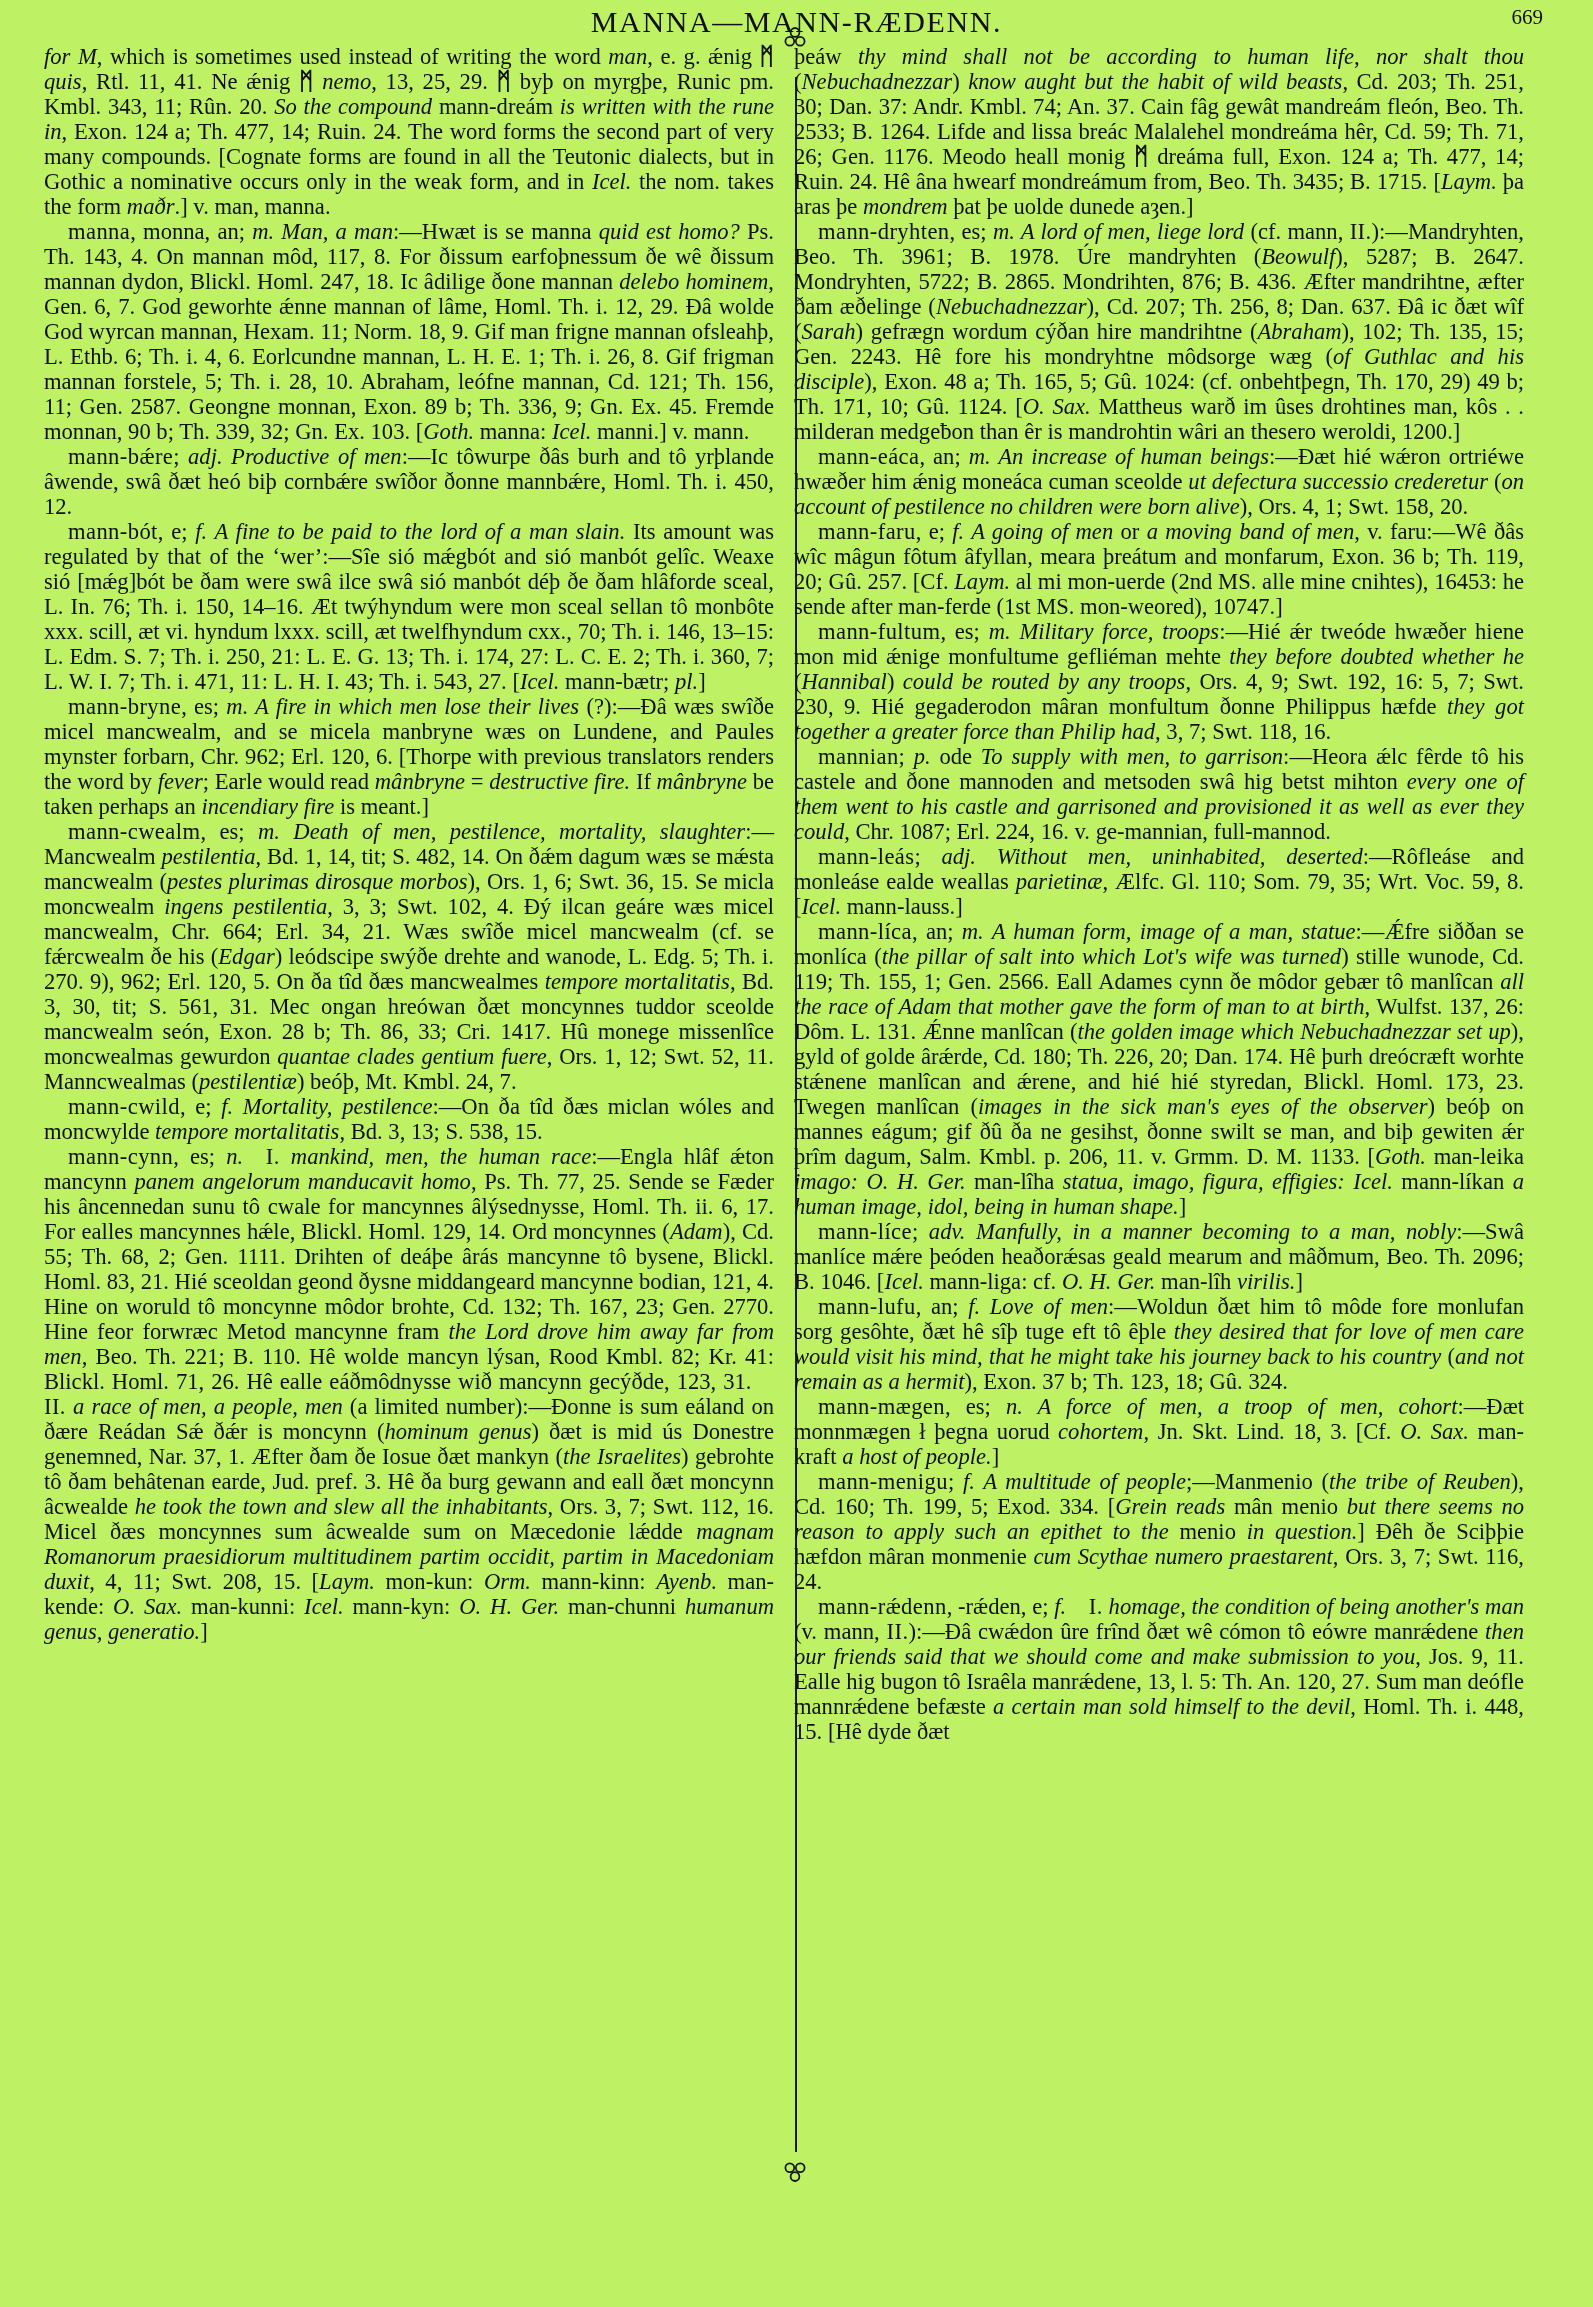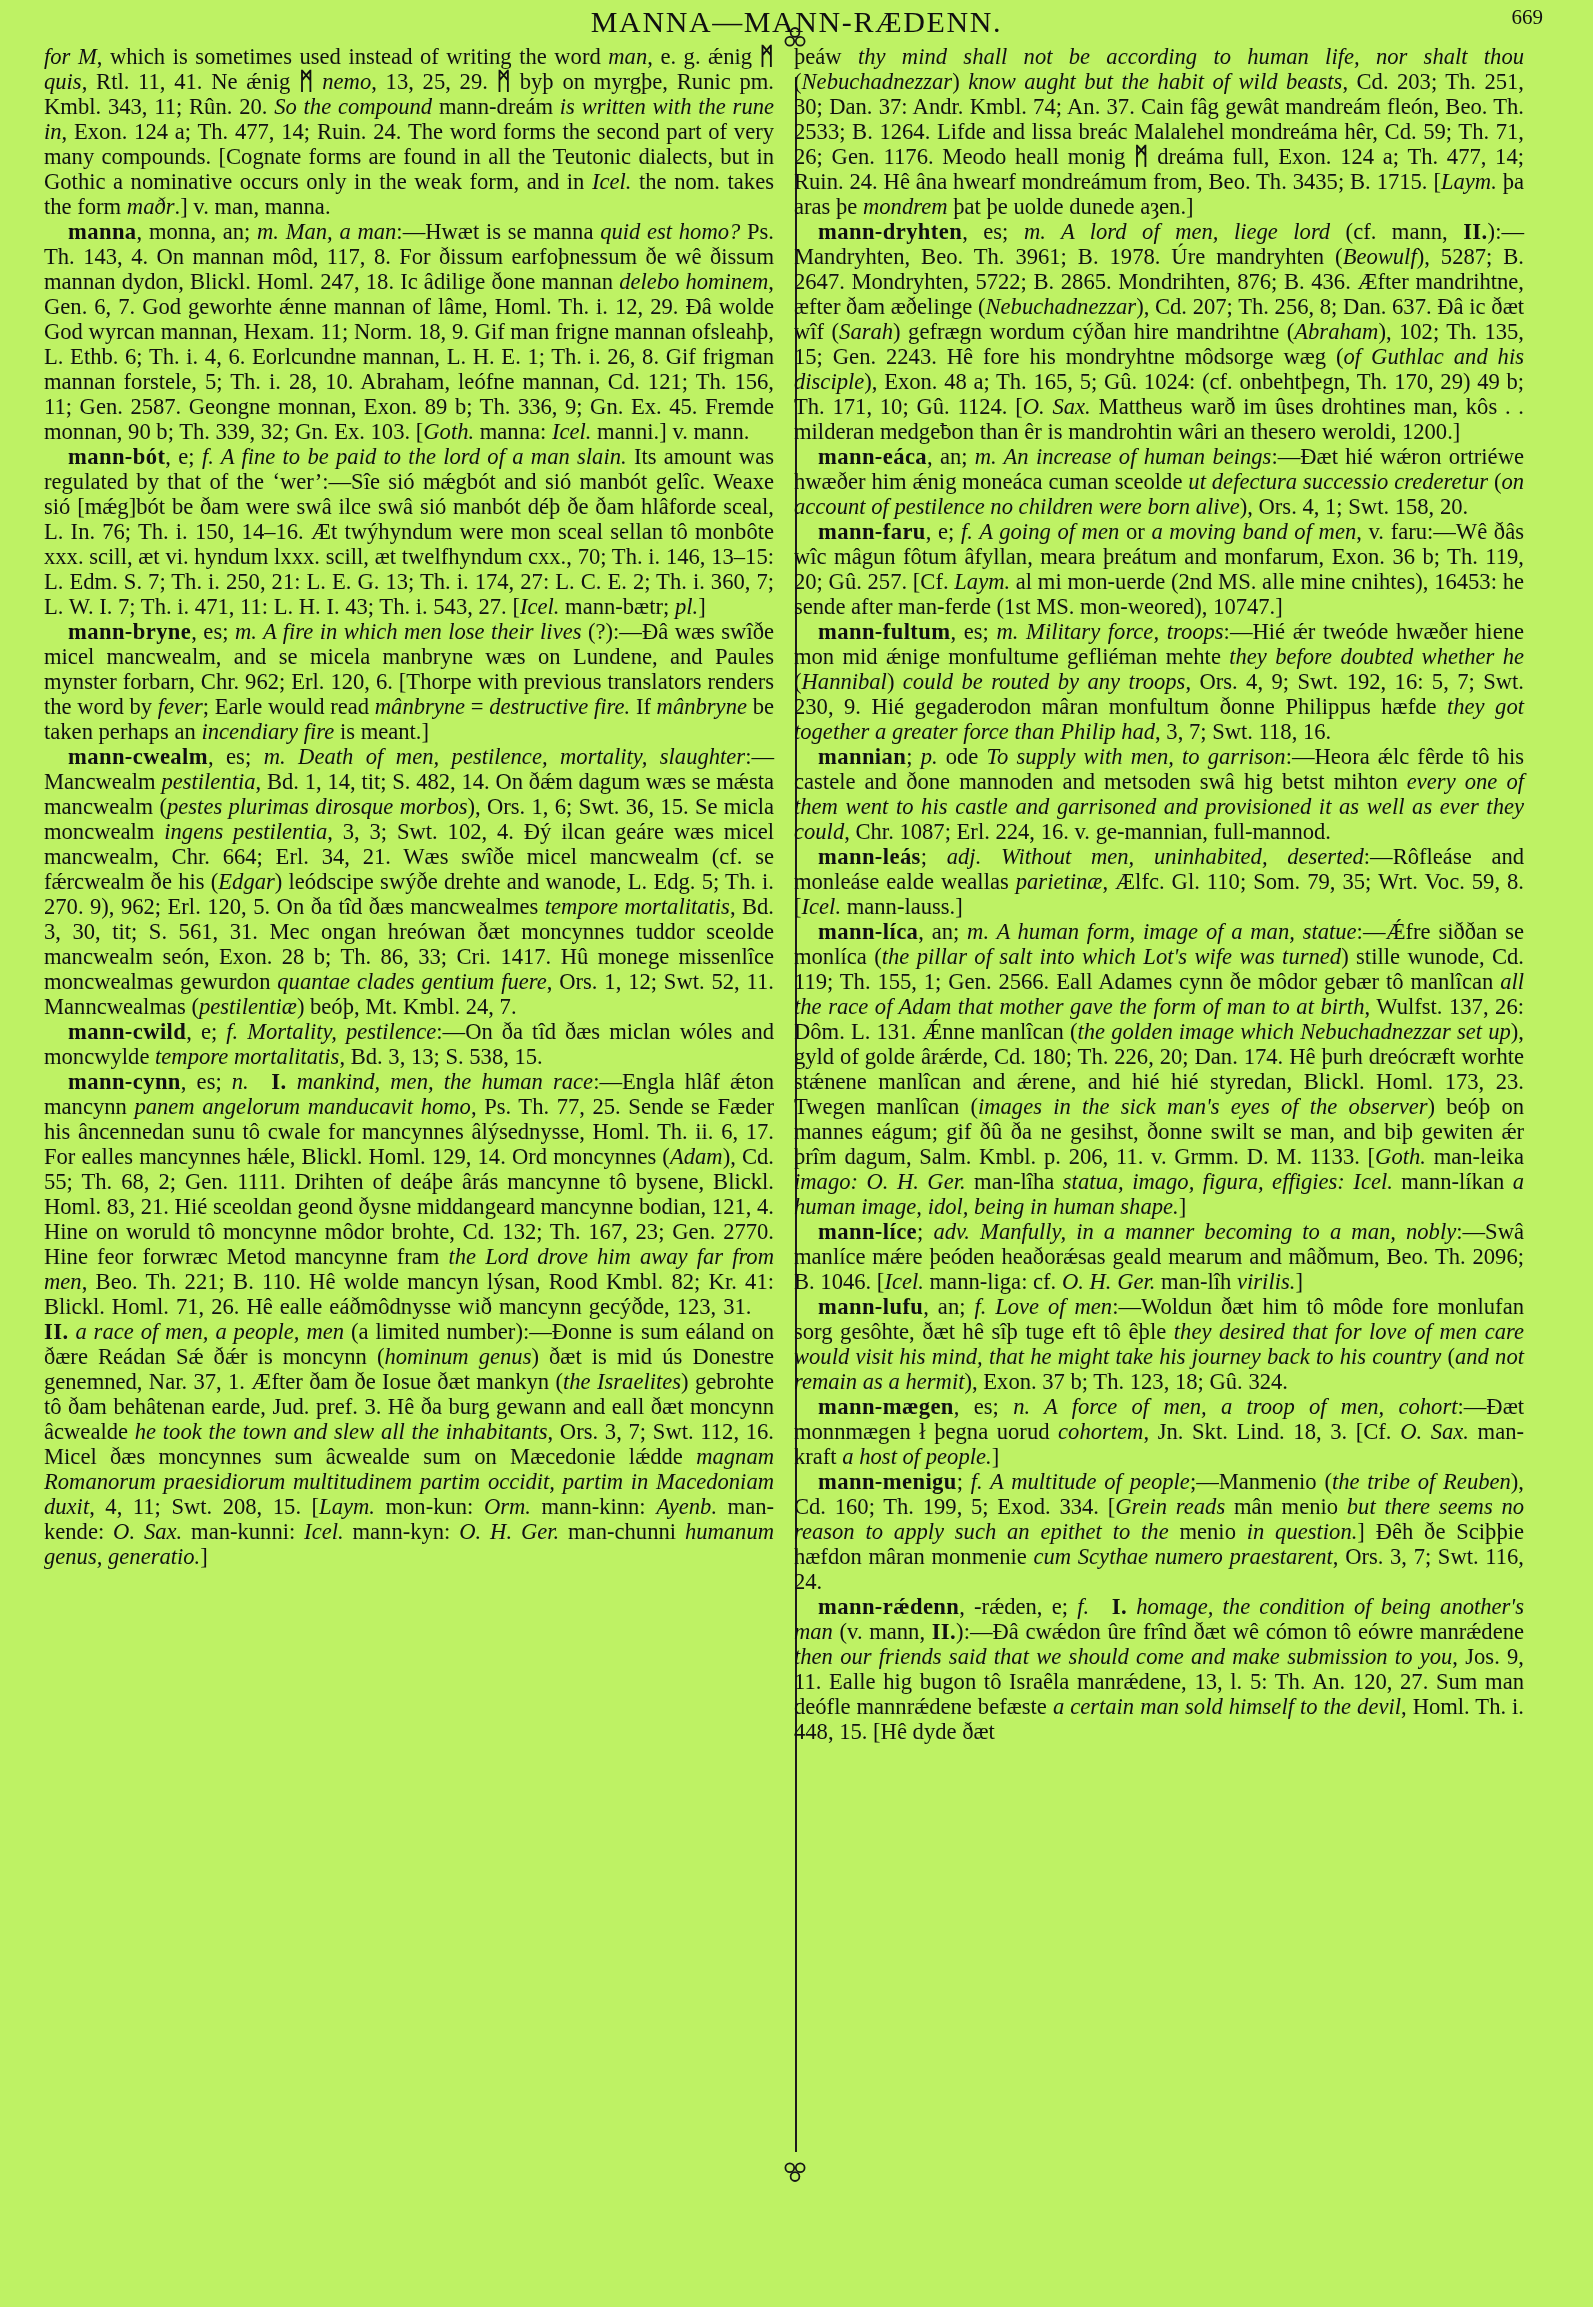--- a/index.html
+++ b/index.html
@@ -35,21 +35,21 @@
     font-size:22.6px;
     line-height:25px;
     text-align:justify;
     text-justify:inter-word;
   }
   .col-left{margin-right:0;}
   .col-right{margin-left:20px;}
   .entry{margin:0;text-indent:24px;}
   .no-indent{text-indent:0;}
   .seg-r{font-style:normal;}
-  .seg-b{font-weight:bold;letter-spacing:0.4px;}
+  .seg-b{font-weight:normal;letter-spacing:0.4px;}
   .seg-i{font-style:italic;}
   .seg-rune{font-family:"DejaVu Sans",sans-serif;font-weight:bold;font-size:24px;}
   .divider{
     position:absolute;left:795px;top:77px;
     width:1.6px;height:2075px;
     background:#1c1c1c;
   }
   .trefoil{
     position:absolute;left:783px;width:24px;height:24px;
   }
@@ -82,20 +82,21 @@
       <circle cx="15" cy="22" r="5.5" fill="none" stroke="#161616" stroke-width="2.2"></circle>
       <circle cx="8.5" cy="11" r="5.5" fill="none" stroke="#161616" stroke-width="2.2"></circle>
       <circle cx="21.5" cy="11" r="5.5" fill="none" stroke="#161616" stroke-width="2.2"></circle>
     </svg>
   </div>
 
   <div class="columns">
     <div class="col col-left">
         <p class="entry no-indent"><span class="seg-i">for M</span><span class="seg-r">, which is sometimes used instead of writing the word </span><span class="seg-i">man</span><span class="seg-r">, e. g. ǽnig </span><span class="seg-rune">ᛗ</span><span class="seg-r"> </span><span class="seg-i">quis</span><span class="seg-r">, Rtl. 11, 41. Ne ǽnig </span><span class="seg-rune">ᛗ</span><span class="seg-r"> </span><span class="seg-i">nemo</span><span class="seg-r">, 13, 25, 29. </span><span class="seg-rune">ᛗ</span><span class="seg-r"> byþ on myrgþe, Runic pm. Kmbl. 343, 11; Rûn. 20. </span><span class="seg-i">So the compound</span><span class="seg-r"> mann-dreám </span><span class="seg-i">is written with the rune in</span><span class="seg-r">, Exon. 124 a; Th. 477, 14; Ruin. 24. The word forms the second part of very many compounds. [Cognate forms are found in all the Teutonic dialects, but in Gothic a nominative occurs only in the weak form, and in </span><span class="seg-i">Icel.</span><span class="seg-r"> the nom. takes the form </span><span class="seg-i">maðr</span><span class="seg-r">.] v. man, manna.</span></p>
         <p class="entry"><span class="seg-b">manna</span><span class="seg-r">, monna, an; </span><span class="seg-i">m. Man, a man</span><span class="seg-r">:—Hwæt is se manna </span><span class="seg-i">quid est homo?</span><span class="seg-r"> Ps. Th. 143, 4. On mannan môd, 117, 8. For ðissum earfoþnessum ðe wê ðissum mannan dydon, Blickl. Homl. 247, 18. Ic âdilige ðone mannan </span><span class="seg-i">delebo hominem</span><span class="seg-r">, Gen. 6, 7. God geworhte ǽnne mannan of lâme, Homl. Th. i. 12, 29. Ðâ wolde God wyrcan mannan, Hexam. 11; Norm. 18, 9. Gif man frigne mannan ofsleahþ, L. Ethb. 6; Th. i. 4, 6. Eorlcundne mannan, L. H. E. 1; Th. i. 26, 8. Gif frigman mannan forstele, 5; Th. i. 28, 10. Abraham, leófne mannan, Cd. 121; Th. 156, 11; Gen. 2587. Geongne monnan, Exon. 89 b; Th. 336, 9; Gn. Ex. 45. Fremde monnan, 90 b; Th. 339, 32; Gn. Ex. 103. [</span><span class="seg-i">Goth.</span><span class="seg-r"> manna: </span><span class="seg-i">Icel.</span><span class="seg-r"> manni.] v. mann.</span></p>
+        <p class="entry"><span class="seg-b">mann-bǽre</span><span class="seg-r">; </span><span class="seg-i">adj. Productive of men</span><span class="seg-r">:—Ic tôwurpe ðâs burh and tô yrþlande âwende, swâ ðæt heó biþ cornbǽre swîðor ðonne mannbǽre, Homl. Th. i. 450, 12.</span></p>
         <p class="entry"><span class="seg-b">mann-bót</span><span class="seg-r">, e; </span><span class="seg-i">f. A fine to be paid to the lord of a man slain.</span><span class="seg-r"> Its amount was regulated by that of the ‘wer’:—Sîe sió mǽgbót and sió manbót gelîc. Weaxe sió [mǽg]bót be ðam were swâ ilce swâ sió manbót déþ ðe ðam hlâforde sceal, L. In. 76; Th. i. 150, 14–16. Æt twýhyndum were mon sceal sellan tô monbôte xxx. scill, æt vi. hyndum lxxx. scill, æt twelfhyndum cxx., 70; Th. i. 146, 13–15: L. Edm. S. 7; Th. i. 250, 21: L. E. G. 13; Th. i. 174, 27: L. C. E. 2; Th. i. 360, 7; L. W. I. 7; Th. i. 471, 11: L. H. I. 43; Th. i. 543, 27. [</span><span class="seg-i">Icel.</span><span class="seg-r"> mann-bætr; </span><span class="seg-i">pl.</span><span class="seg-r">]</span></p>
         <p class="entry"><span class="seg-b">mann-bryne</span><span class="seg-r">, es; </span><span class="seg-i">m. A fire in which men lose their lives</span><span class="seg-r"> (?):—Ðâ wæs swîðe micel mancwealm, and se micela manbryne wæs on Lundene, and Paules mynster forbarn, Chr. 962; Erl. 120, 6. [Thorpe with previous translators renders the word by </span><span class="seg-i">fever</span><span class="seg-r">; Earle would read </span><span class="seg-i">mânbryne</span><span class="seg-r"> = </span><span class="seg-i">destructive fire.</span><span class="seg-r"> If </span><span class="seg-i">mânbryne</span><span class="seg-r"> be taken perhaps an </span><span class="seg-i">incendiary fire</span><span class="seg-r"> is meant.]</span></p>
         <p class="entry"><span class="seg-b">mann-cwealm</span><span class="seg-r">, es; </span><span class="seg-i">m. Death of men, pestilence, mortality, slaughter</span><span class="seg-r">:—Mancwealm </span><span class="seg-i">pestilentia</span><span class="seg-r">, Bd. 1, 14, tit; S. 482, 14. On ðǽm dagum wæs se mǽsta mancwealm (</span><span class="seg-i">pestes plurimas dirosque morbos</span><span class="seg-r">), Ors. 1, 6; Swt. 36, 15. Se micla moncwealm </span><span class="seg-i">ingens pestilentia</span><span class="seg-r">, 3, 3; Swt. 102, 4. Ðý ilcan geáre wæs micel mancwealm, Chr. 664; Erl. 34, 21. Wæs swîðe micel mancwealm (cf. se fǽrcwealm ðe his (</span><span class="seg-i">Edgar</span><span class="seg-r">) leódscipe swýðe drehte and wanode, L. Edg. 5; Th. i. 270. 9), 962; Erl. 120, 5. On ða tîd ðæs mancwealmes </span><span class="seg-i">tempore mortalitatis</span><span class="seg-r">, Bd. 3, 30, tit; S. 561, 31. Mec ongan hreówan ðæt moncynnes tuddor sceolde mancwealm seón, Exon. 28 b; Th. 86, 33; Cri. 1417. Hû monege missenlîce moncwealmas gewurdon </span><span class="seg-i">quantae clades gentium fuere</span><span class="seg-r">, Ors. 1, 12; Swt. 52, 11. Manncwealmas (</span><span class="seg-i">pestilentiæ</span><span class="seg-r">) beóþ, Mt. Kmbl. 24, 7.</span></p>
         <p class="entry"><span class="seg-b">mann-cwild</span><span class="seg-r">, e; </span><span class="seg-i">f. Mortality, pestilence</span><span class="seg-r">:—On ða tîd ðæs miclan wóles and moncwylde </span><span class="seg-i">tempore mortalitatis</span><span class="seg-r">, Bd. 3, 13; S. 538, 15.</span></p>
         <p class="entry"><span class="seg-b">mann-cynn</span><span class="seg-r">, es; </span><span class="seg-i">n.</span><span class="seg-r"> </span><span class="seg-b">I.</span><span class="seg-r"> </span><span class="seg-i">mankind, men, the human race</span><span class="seg-r">:—Engla hlâf ǽton mancynn </span><span class="seg-i">panem angelorum manducavit homo</span><span class="seg-r">, Ps. Th. 77, 25. Sende se Fæder his âncennedan sunu tô cwale for mancynnes âlýsednysse, Homl. Th. ii. 6, 17. For ealles mancynnes hǽle, Blickl. Homl. 129, 14. Ord moncynnes (</span><span class="seg-i">Adam</span><span class="seg-r">), Cd. 55; Th. 68, 2; Gen. 1111. Drihten of deáþe ârás mancynne tô bysene, Blickl. Homl. 83, 21. Hié sceoldan geond ðysne middangeard mancynne bodian, 121, 4. Hine on woruld tô moncynne môdor brohte, Cd. 132; Th. 167, 23; Gen. 2770. Hine feor forwræc Metod mancynne fram </span><span class="seg-i">the Lord drove him away far from men</span><span class="seg-r">, Beo. Th. 221; B. 110. Hê wolde mancyn lýsan, Rood Kmbl. 82; Kr. 41: Blickl. Homl. 71, 26. Hê ealle eáðmôdnysse wið mancynn gecýðde, 123, 31. </span><span class="seg-b">II.</span><span class="seg-r"> </span><span class="seg-i">a race of men, a people, men</span><span class="seg-r"> (a limited number):—Ðonne is sum eáland on ðære Reádan Sǽ ðǽr is moncynn (</span><span class="seg-i">hominum genus</span><span class="seg-r">) ðæt is mid ús Donestre genemned, Nar. 37, 1. Æfter ðam ðe Iosue ðæt mankyn (</span><span class="seg-i">the Israelites</span><span class="seg-r">) gebrohte tô ðam behâtenan earde, Jud. pref. 3. Hê ða burg gewann and eall ðæt moncynn âcwealde </span><span class="seg-i">he took the town and slew all the inhabitants</span><span class="seg-r">, Ors. 3, 7; Swt. 112, 16. Micel ðæs moncynnes sum âcwealde sum on Mæcedonie lǽdde </span><span class="seg-i">magnam Romanorum praesidiorum multitudinem partim occidit, partim in Macedoniam duxit</span><span class="seg-r">, 4, 11; Swt. 208, 15. [</span><span class="seg-i">Laym.</span><span class="seg-r"> mon-kun: </span><span class="seg-i">Orm.</span><span class="seg-r"> mann-kinn: </span><span class="seg-i">Ayenb.</span><span class="seg-r"> man-kende: </span><span class="seg-i">O. Sax.</span><span class="seg-r"> man-kunni: </span><span class="seg-i">Icel.</span><span class="seg-r"> mann-kyn: </span><span class="seg-i">O. H. Ger.</span><span class="seg-r"> man-chunni </span><span class="seg-i">humanum genus, generatio.</span><span class="seg-r">]</span></p>
       </div>
     <div class="col col-right">
         <p class="entry no-indent"><span class="seg-r">þeáw </span><span class="seg-i">thy mind shall not be according to human life, nor shalt thou</span><span class="seg-r"> (</span><span class="seg-i">Nebuchadnezzar</span><span class="seg-r">) </span><span class="seg-i">know aught but the habit of wild beasts</span><span class="seg-r">, Cd. 203; Th. 251, 30; Dan. 37: Andr. Kmbl. 74; An. 37. Cain fâg gewât mandreám fleón, Beo. Th. 2533; B. 1264. Lifde and lissa breác Malalehel mondreáma hêr, Cd. 59; Th. 71, 26; Gen. 1176. Meodo heall monig </span><span class="seg-rune">ᛗ</span><span class="seg-r"> dreáma full, Exon. 124 a; Th. 477, 14; Ruin. 24. Hê âna hwearf mondreámum from, Beo. Th. 3435; B. 1715. [</span><span class="seg-i">Laym.</span><span class="seg-r"> þa aras þe </span><span class="seg-i">mondrem</span><span class="seg-r"> þat þe uolde dunede aȝen.]</span></p>
         <p class="entry"><span class="seg-b">mann-dryhten</span><span class="seg-r">, es; </span><span class="seg-i">m. A lord of men, liege lord</span><span class="seg-r"> (cf. mann, </span><span class="seg-b">II.</span><span class="seg-r">):—Mandryhten, Beo. Th. 3961; B. 1978. Úre mandryhten (</span><span class="seg-i">Beowulf</span><span class="seg-r">), 5287; B. 2647. Mondryhten, 5722; B. 2865. Mondrihten, 876; B. 436. Æfter mandrihtne, æfter ðam æðelinge (</span><span class="seg-i">Nebuchadnezzar</span><span class="seg-r">), Cd. 207; Th. 256, 8; Dan. 637. Ðâ ic ðæt wîf (</span><span class="seg-i">Sarah</span><span class="seg-r">) gefrægn wordum cýðan hire mandrihtne (</span><span class="seg-i">Abraham</span><span class="seg-r">), 102; Th. 135, 15; Gen. 2243. Hê fore his mondryhtne môdsorge wæg (</span><span class="seg-i">of Guthlac and his disciple</span><span class="seg-r">), Exon. 48 a; Th. 165, 5; Gû. 1024: (cf. onbehtþegn, Th. 170, 29) 49 b; Th. 171, 10; Gû. 1124. [</span><span class="seg-i">O. Sax.</span><span class="seg-r"> Mattheus warð im ûses drohtines man, kôs . . milderan medgeƀon than êr is mandrohtin wâri an thesero weroldi, 1200.]</span></p>
         <p class="entry"><span class="seg-b">mann-eáca</span><span class="seg-r">, an; </span><span class="seg-i">m. An increase of human beings</span><span class="seg-r">:—Ðæt hié wǽron ortriéwe hwæðer him ǽnig moneáca cuman sceolde </span><span class="seg-i">ut defectura successio crederetur</span><span class="seg-r"> (</span><span class="seg-i">on account of pestilence no children were born alive</span><span class="seg-r">), Ors. 4, 1; Swt. 158, 20.</span></p>

